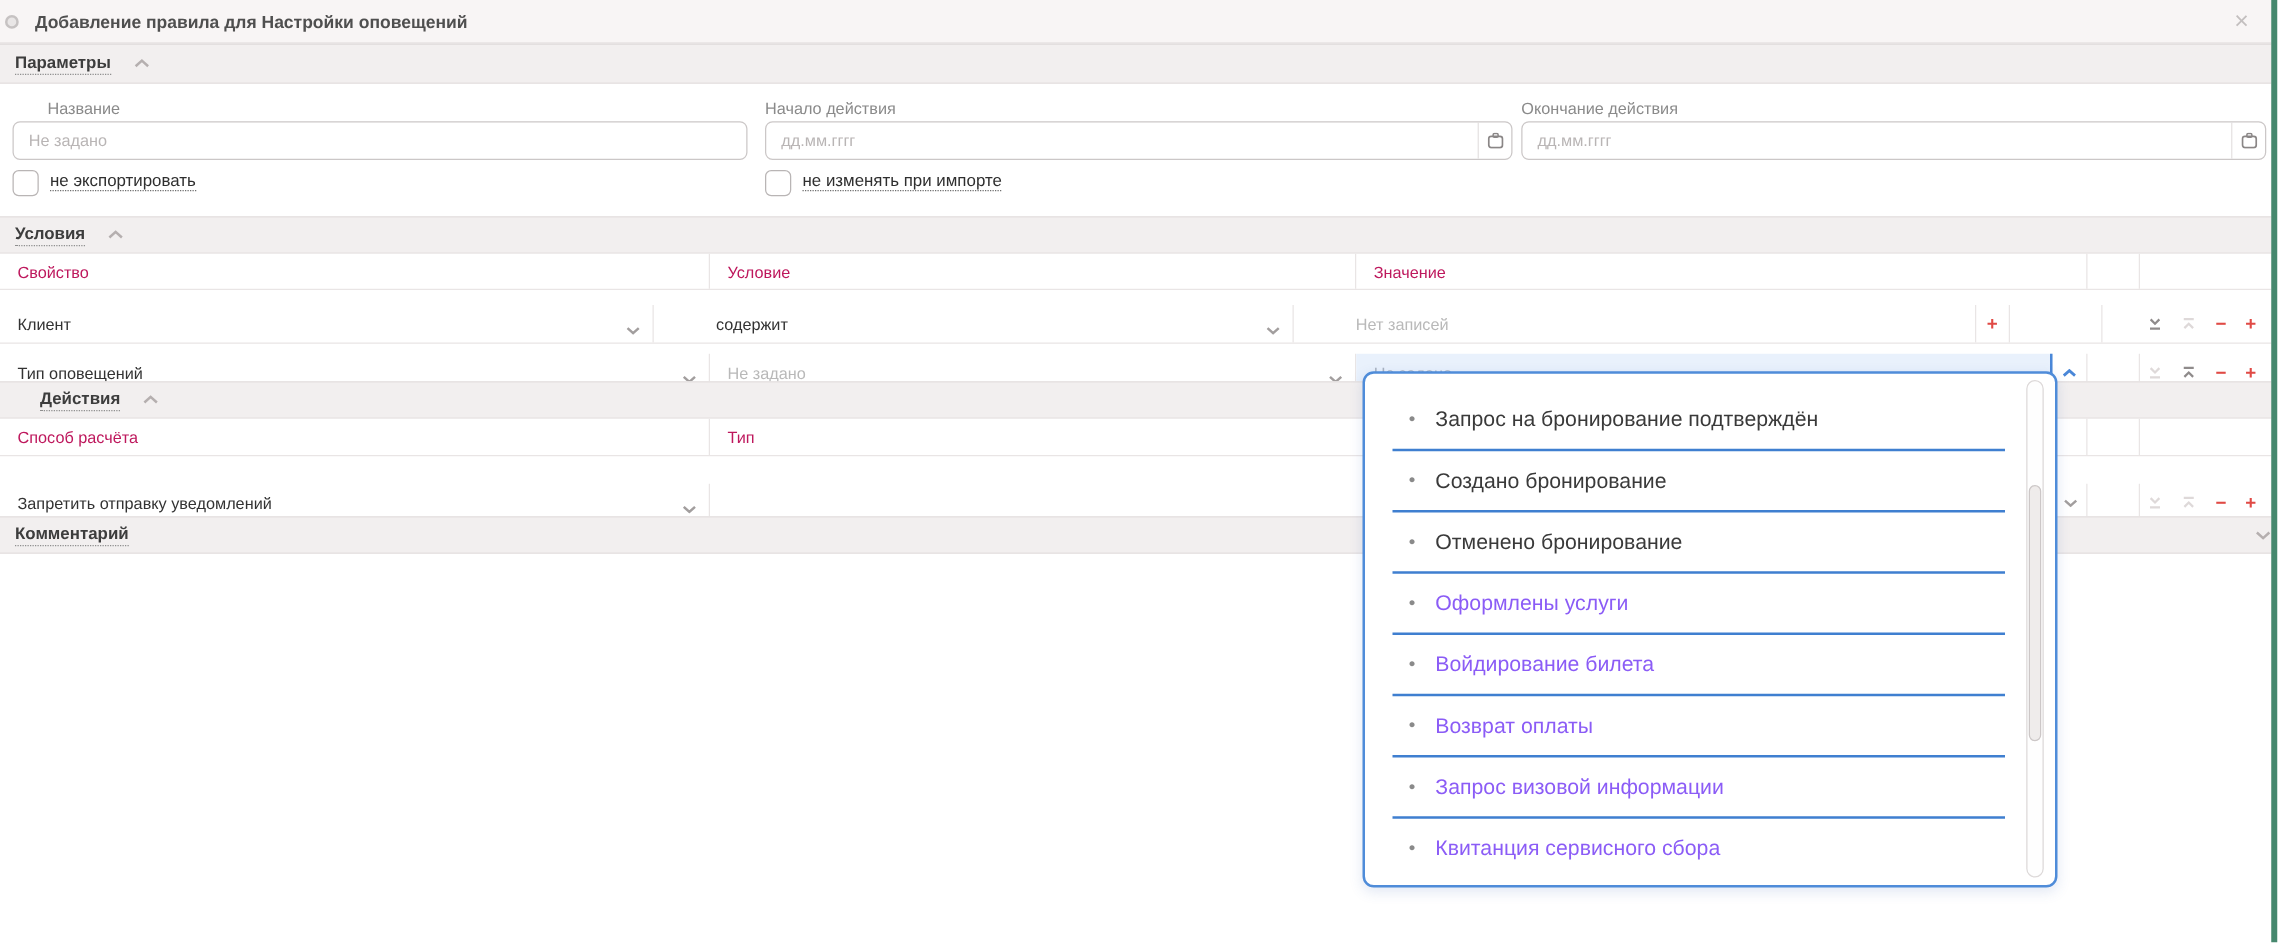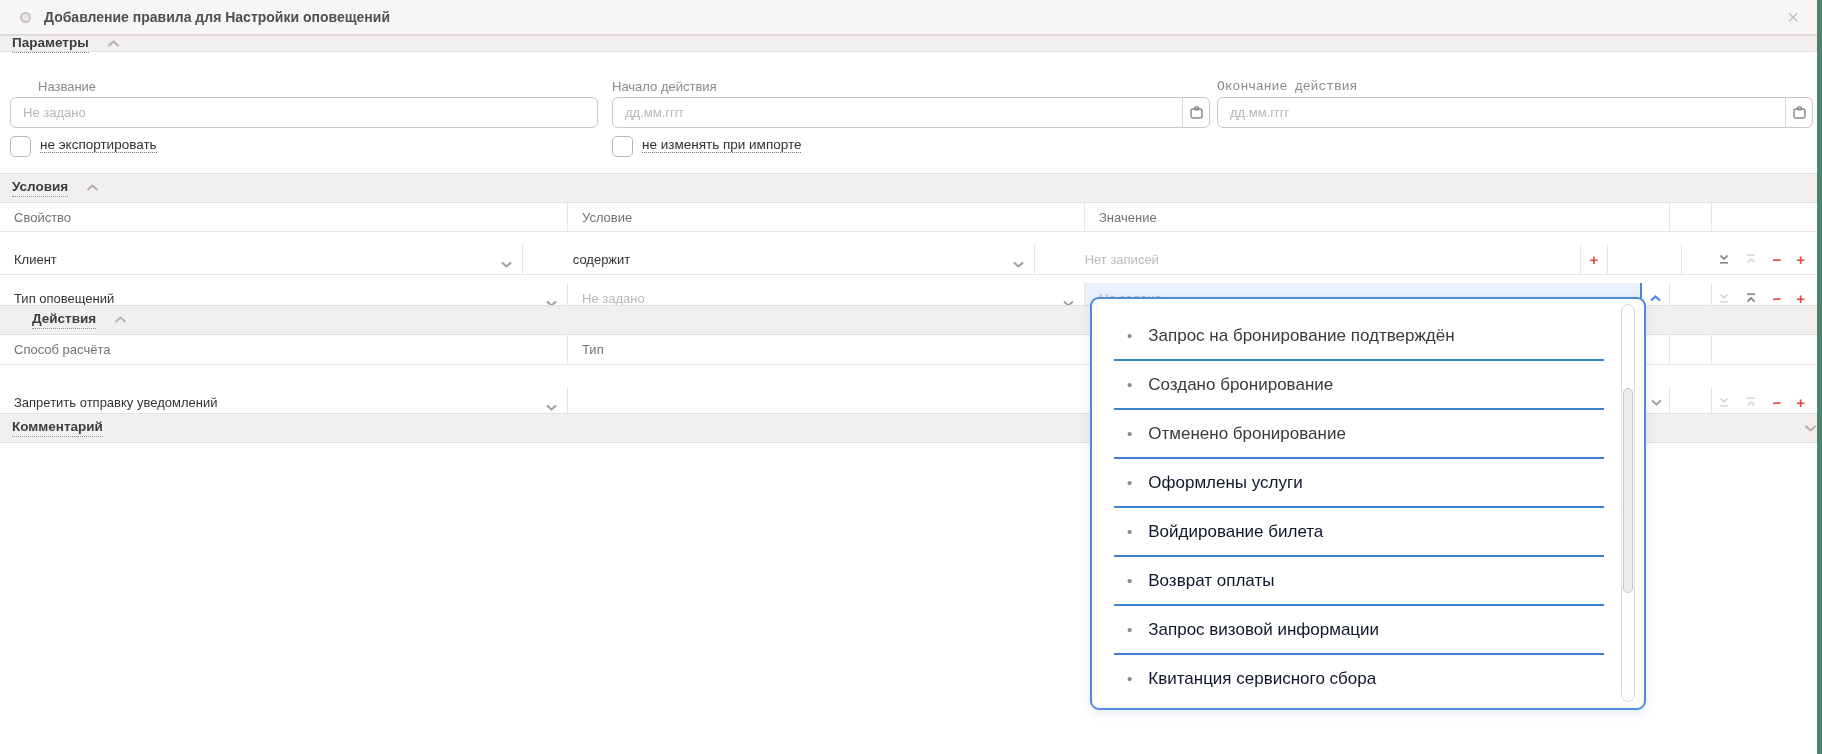--- a/index.html
+++ b/index.html
@@ -5,33 +5,33 @@
   * { box-sizing: border-box; margin: 0; padding: 0; }
   html,body { width:1822px; height:754px; }
   body { font-family:"Liberation Sans", sans-serif; background:#fff; }
 
   .app { position:relative; width:1822px; height:754px; background:#fff; overflow:hidden; }
   .green-edge { position:absolute; right:0; top:0; width:5px; height:754px; background:#46886e; }
   .modal { position:absolute; left:0; top:0; width:1817px; height:754px; background:#fff; }
 
   
   .titlebar { position:absolute; left:0; top:0; width:1817px; height:35px; background:#f8f5f5;
-              border-bottom:1px solid #ded9d9; display:flex; align-items:center; padding-left:20px; gap:13px; }
+              border-bottom:1px solid #ded9d9; display:flex; align-items:center; padding-left:4px; gap:13px; }
   .status-dot { width:11px; height:11px; border-radius:50%; border:2px solid #c6c2c2; background:#e9e6e6; }
   .win-title { font-size:14px; font-weight:bold; color:#4f4f4f; }
   .close-btn { position:absolute; right:18px; top:5px; font-size:20px; color:#c3bfbf; cursor:pointer;
                line-height:24px; font-weight:normal; }
 
   
   .band { position:absolute; left:0; width:1817px; background:#f2efef; border-top:1px solid #e3dfdf;
           border-bottom:1px solid #e3dfdf; display:flex; align-items:center; padding-left:12px; gap:18px; }
   .band-title { font-size:13.5px; font-weight:bold; color:#3d3d3d; border-bottom:1px dotted #8f8f8f; padding-bottom:2px; }
   .band-chev svg { display:block; }
 
-  .band-parameters { top:35px; height:17px; }
+  .band-parameters { top:35px; height:32px; }
   .band-conditions { top:173px; height:30px; }
   .band-actions    { top:305px; height:30px;padding-left:32px; }
   .band-comment    { top:413px; height:30px;justify-content:space-between; }
 
   
   .fld-label { position:absolute; top:79px; font-size:13px; color:#8a8a8a; }
   .inp { position:absolute; top:97px; height:31px; border:1px solid #cbc7c7; border-radius:6px; background:#fff;
          display:flex; align-items:center; font-size:13px; color:#b9b5b5; }
   .inp .ph { flex:1; padding-left:12px; }
   .cal-btn { width:27px; height:29px; border-left:1px solid #d6d2d2; display:flex; align-items:center;
@@ -40,21 +40,21 @@
   .chk-label { position:absolute; top:137px; font-size:13.5px; color:#2f2f2f; border-bottom:1px dotted #6f6f6f; cursor:pointer; }
 
   
   .tbl-row { position:absolute; left:0; width:1817px; display:flex; background:#fff; border-bottom:1px solid #e9e5e5; }
   .cell { position:relative; border-right:1px solid #e9e5e5; display:flex; align-items:center;
           padding-left:14px; font-size:13px; color:#333; }
   .c1 { width:568px; } .c2 { width:517px; } .c3 { width:585px; padding-left:0; }
   .c23 { width:1102px; padding-left:0; } .c4 { width:42px; padding-left:0; }
   .c5 { width:105px; border-right:none; padding:0 12px 0 0; display:flex; align-items:center;
         justify-content:flex-end; gap:15px; }
-  .hdr .cell { color:#737373;text-align:right; }
+  .hdr .cell { color:#be185d;text-align:right; }
   .sel-chev { position:absolute; right:10px; top:50%; margin-top:-3px; }
   .placeholder { color:#b9b9b9; }
   .val { flex:1; height:100%; display:flex; align-items:center; padding-left:14px; }
   .val.focused { background:#e9f1fc; border-right:2px solid #4a87d8; }
   .val.focused .placeholder { color:#a9b2c0; }
   .adorn { width:27px; height:100%; border-left:1px solid #e9e5e5; display:flex; align-items:center;
            justify-content:center; cursor:pointer; }
   .adorn.no-border { border-left:none; }
   .red-glyph { color:#e04a45; font-weight:bold; font-size:15px; line-height:1; cursor:pointer; }
   .icon-btn { cursor:pointer; display:flex; align-items:center; }
@@ -67,21 +67,21 @@
   .act-hdr   { top:335px; height:30px; }
   .act-row   { top:387px; height:31px;text-align:right; }
 
   
   .dropdown { position:absolute; left:1090px; top:297px; width:556px; height:413px; background:#fff;
               border:2px solid #4f8cd9; border-radius:9px; box-shadow:0 3px 10px rgba(60,100,180,0.15);
               z-index:20; padding-top:13px; }
   .dd-item { height:47px; display:flex; align-items:center; padding-left:35px; gap:16px; cursor:pointer; }
   .dd-bullet { color:#8a8a8a; font-size:15px; }
   .dd-label { font-size:17px; color:#3a3a3a; }
-  .dd-item.muted .dd-label { color:#0f172a; }
+  .dd-item.muted .dd-label { color:#8b5cf6; }
   .dd-sep { height:2px; background:#3f7fd0; margin:0 40px 0 22px; }
   .dd-track { position:absolute; top:5px; bottom:6px; right:9px; width:14px; border:1px solid #ddd9d9;
               border-radius:8px; background:#fefefe; cursor:pointer; }
   .dd-thumb { position:absolute; top:83px; height:205px; left:1px; right:1px; background:#efeceb;
               border:1px solid #ccc7c7; border-radius:7px; cursor:grab; }
 </style>
 </head>
 <body>
 
 <div class="app">
@@ -97,21 +97,21 @@
       <span class="band-title">Параметры</span>
       <span class="band-chev">
         <svg width="13" height="8" viewBox="0 0 13 8">
             <path d="M1.5 6 L6.5 1.5 L11.5 6" stroke="#b5afaf" stroke-width="2" fill="none"></path>
           </svg>
       </span>
     </div>
 
     <span class="fld-label" style="left:10px;margin-left:28px;">Название</span>
     <span class="fld-label" style="left:612px;">Начало действия</span>
-    <span class="fld-label" style="left:1217px;font-family:Liberation Mono, monospace;">Окончание действия</span>
+    <span class="fld-label" style="left:1217px;">Окончание действия</span>
 
     <div class="inp" style="left:10px; width:588px;">
       <span class="ph">Не задано</span>
     </div>
 
     <div class="inp" style="left:612px; width:598px;">
       <span class="ph">дд.мм.гггг</span>
       <span class="cal-btn">
         <svg width="13" height="13" viewBox="0 0 13 13">
           <rect x="1" y="3" width="11" height="9" rx="2" fill="none" stroke="#8a8686" stroke-width="1.4"></rect>

